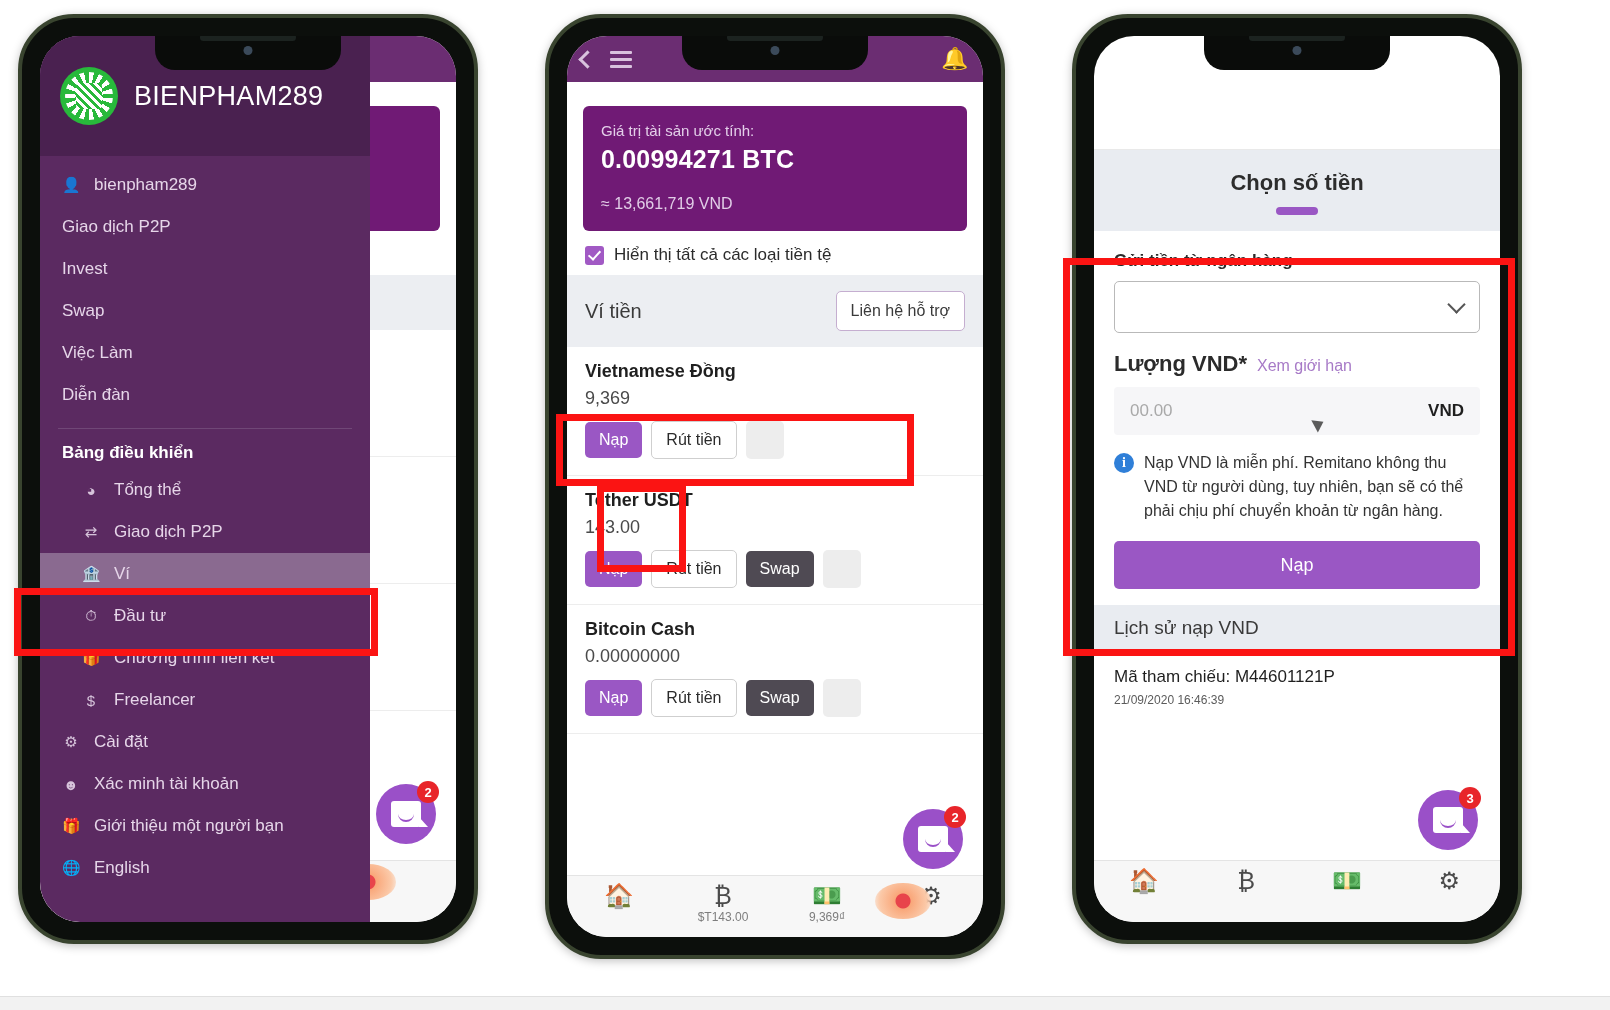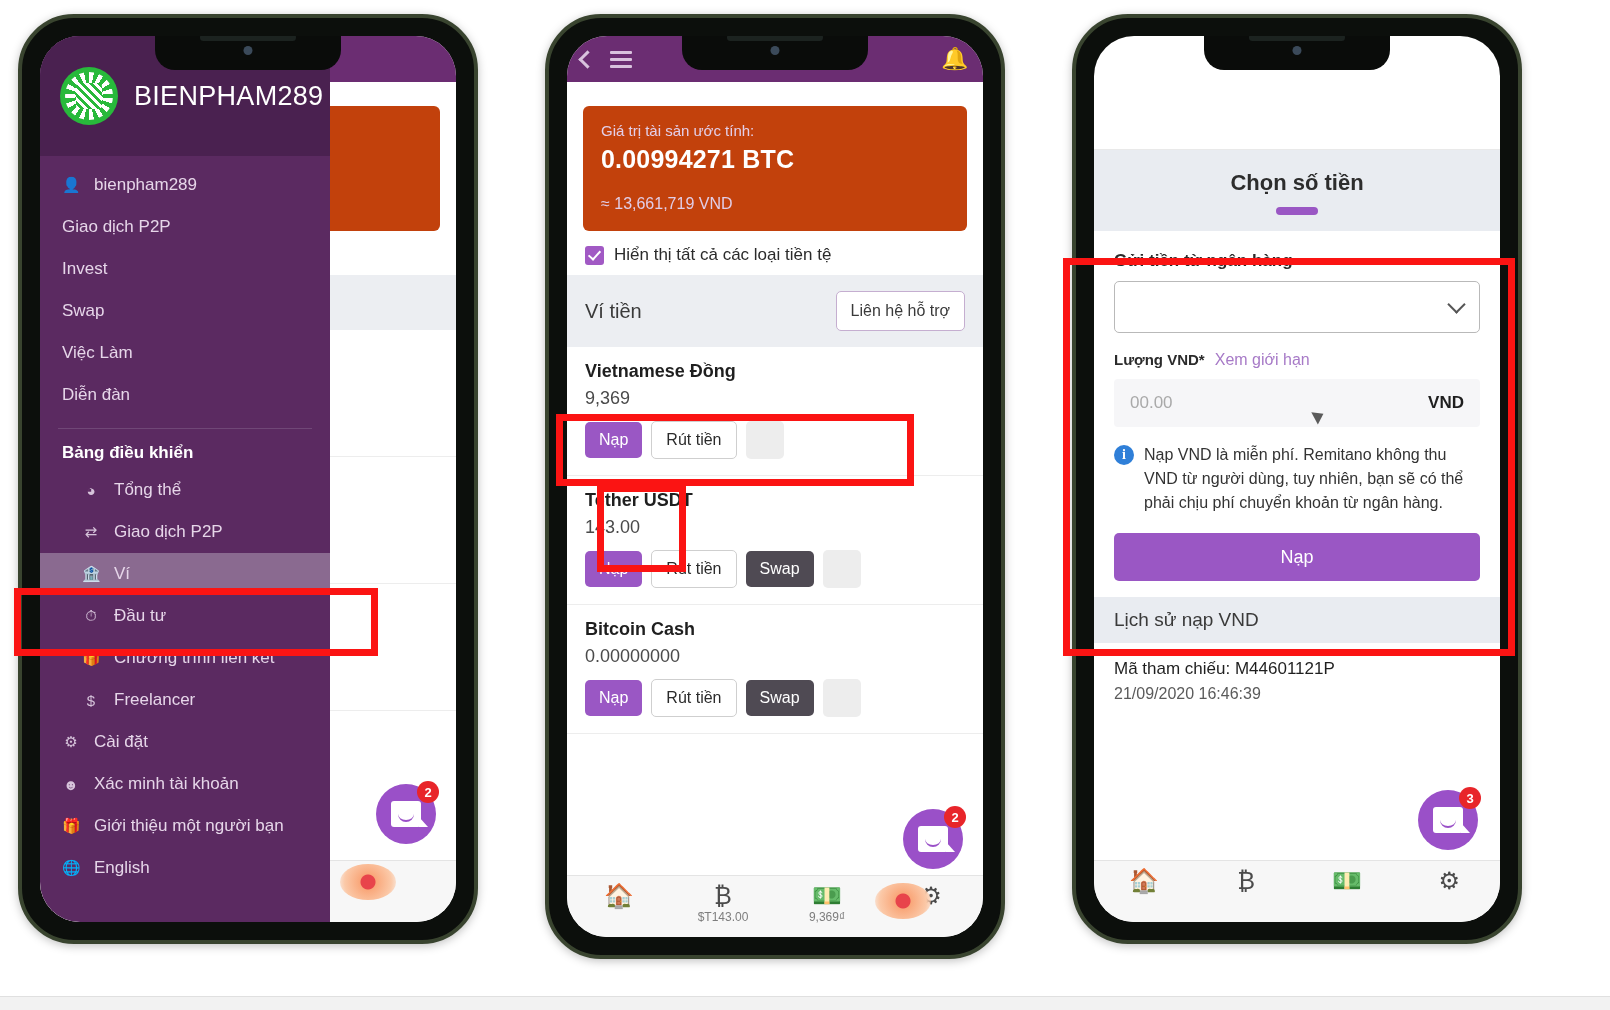--- a/index.html
+++ b/index.html
@@ -58,21 +58,21 @@
     position:absolute; left:0; right:0; text-align:center;
     font-size:16px; color:#f0e4f2; pointer-events:none;
   }
   .back-chev { width:13px;height:13px; border-left:3px solid #d9c2de; border-bottom:3px solid #d9c2de; transform: rotate(45deg); }
   .burger { width:22px; }
   .burger i { display:block; height:3px; background:#d9c2de; margin:4px 0; border-radius:1px; }
   .bell { font-size:22px; color:#e08a3c; line-height:1; }
 
   
   .drawer {
-    position:absolute; left:0; top:0; bottom:0; width: 290px;
+    position:absolute; left:0; top:0; bottom:0; width: 330px;
     background: #5b2a61; z-index: 30; color:#efe3f1;
   }
   .drawer-head {
     background:#4a2150; height: 120px;
     display:flex; align-items:center; gap:16px; padding: 0 20px;
   }
   .avatar {
     width: 58px; height:58px; border-radius:50%;
     background:#28b93b; flex:none; position:relative; overflow:hidden;
   }
@@ -99,21 +99,21 @@
   .d-item .gi { width:18px; text-align:center; font-size:15px; color:#d6c3da; }
   .d-sep { height:1px; background:#704777; margin: 12px 18px 6px; }
   .d-section { padding: 8px 22px 6px; font-weight:bold; font-size:17px; color:#fff; }
   .d-sub { padding-left: 42px; }
   .d-item.active { background:#8a6a90; }
 
   
   .wpage { position:absolute; inset:0; background:#fff; overflow:hidden; display:flex; flex-direction:column;}
   .wbody { flex:1; overflow:hidden; }
   .balance-card {
-    margin: 24px 16px 0; background:#c2410c; color:#fff;
+    margin: 24px 16px 0; background:#701a75; color:#fff;
     border-radius:6px; padding: 16px 18px 18px;
   }
   .balance-card .lbl { font-size:15px; color:#e3cfe9; margin-bottom:6px;}
   .balance-card .big { font-size:25px; font-weight:bold; letter-spacing:.2px;}
   .balance-card .sub { font-size:16px; color:#e1cde7; margin-top:21px;}
 
   .showall { display:flex; align-items:center; gap:10px; padding: 14px 18px 10px; border-radius: 18px; }
   .cbox {
     width:19px;height:19px;border-radius:3px;background:#a159c4;
     position:relative; flex:none;
@@ -197,21 +197,21 @@
   .p3 .sheet-head .t { font-size:22px; font-weight:bold; color:#2d2d2d; }
   .p3 .sheet-head .dash { width:42px;height:8px;border-radius:4px;background:#9a57c4; margin: 11px auto 0;}
   .p3 .form { padding: 20px 20px 16px; background:#fff; }
   .flabel { font-size:17px; font-weight:bold; color:#2b2b2b; margin-bottom:10px;}
   .fselect {
     height:52px; border:1px solid #b9b9b9; border-radius:5px; background:#fff;
     display:flex; align-items:center; justify-content:flex-end; padding: 0 16px;
   }
   .chev { width:13px;height:13px;border-right:2.5px solid #555;border-bottom:2.5px solid #555; transform: rotate(45deg); margin-top:-6px;}
   .frow { display:flex; align-items:baseline; gap:10px; margin: 18px 0 10px; }
-  .frow .lb { font-size:15px; font-weight:bold; color:#2b2b2b; }
+  .frow .lb { font-size:22px; font-weight:bold; color:#2b2b2b; }
   .frow .lk { font-size:16px; color:#a77ac7; }
   .famt {
     height:48px; background:#f6f6f8; border-radius:4px;
     display:flex; align-items:center; justify-content:space-between;
     padding: 0 16px; position:relative;
   }
   .famt .ph { font-size:17px; color:#a9a9a9; }
   .famt .cur { font-size:17px; font-weight:bold; color:#1f1f1f; }
   .note { display:flex; gap:10px; margin-top:16px; }
   .info-i {
@@ -221,21 +221,21 @@
   }
   .note p { font-size:16px; line-height:1.5; color:#333; }
   .bigbtn {
     margin-top:18px; height:48px; background:#9a57c4; color:#fff;
     border-radius:5px; display:flex;align-items:center;justify-content:center;
     font-size:18px;
   }
   .hist-head { background:#e9ecf1; padding: 12px 20px; font-size:19px; color:#3a3a3a; }
   .hist-row { padding: 16px 20px 18px; background:#fff; }
   .hist-row .r1 { font-size:17px; color:#1f1f1f; }
-  .hist-row .r2 { font-size:16px; color:#5b5b5b; margin-top:6px; }
+  .hist-row .r2 { font-size:12px; color:#5b5b5b; margin-top:6px; }
 
   .cursor {
     position:absolute; width:0;height:0; z-index:60;
     border-left: 10px solid #5b5b5b;
     border-bottom: 7px solid transparent;
     border-top: 7px solid transparent;
     transform: rotate(-28deg);
   }
 
   

